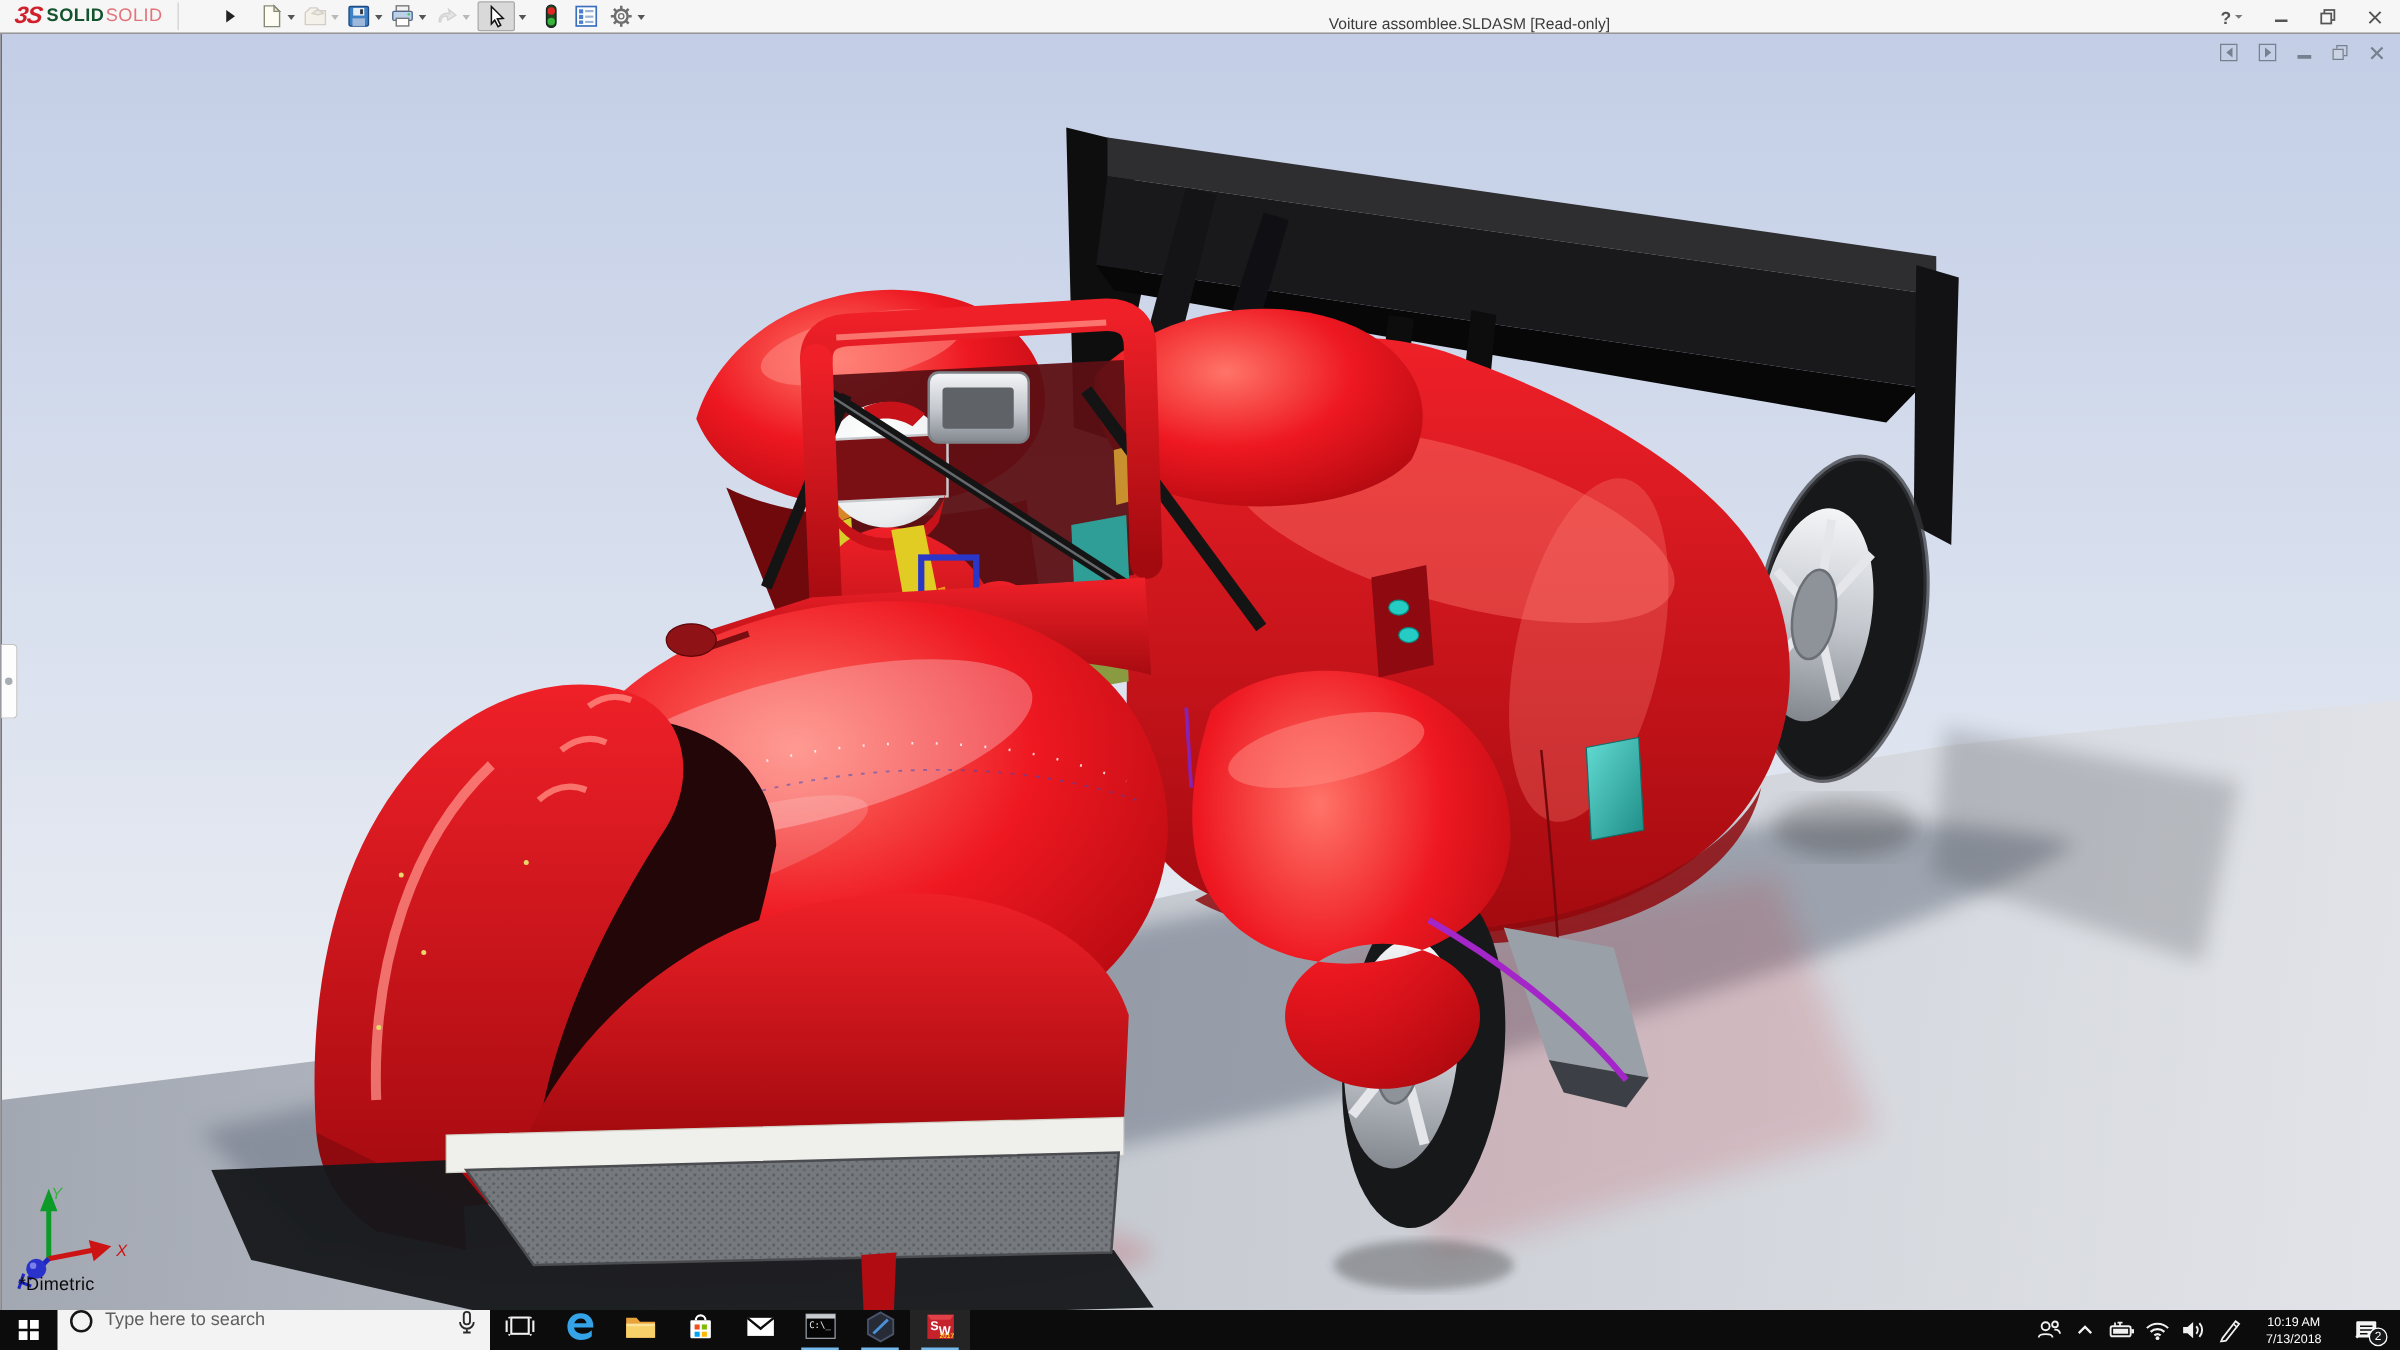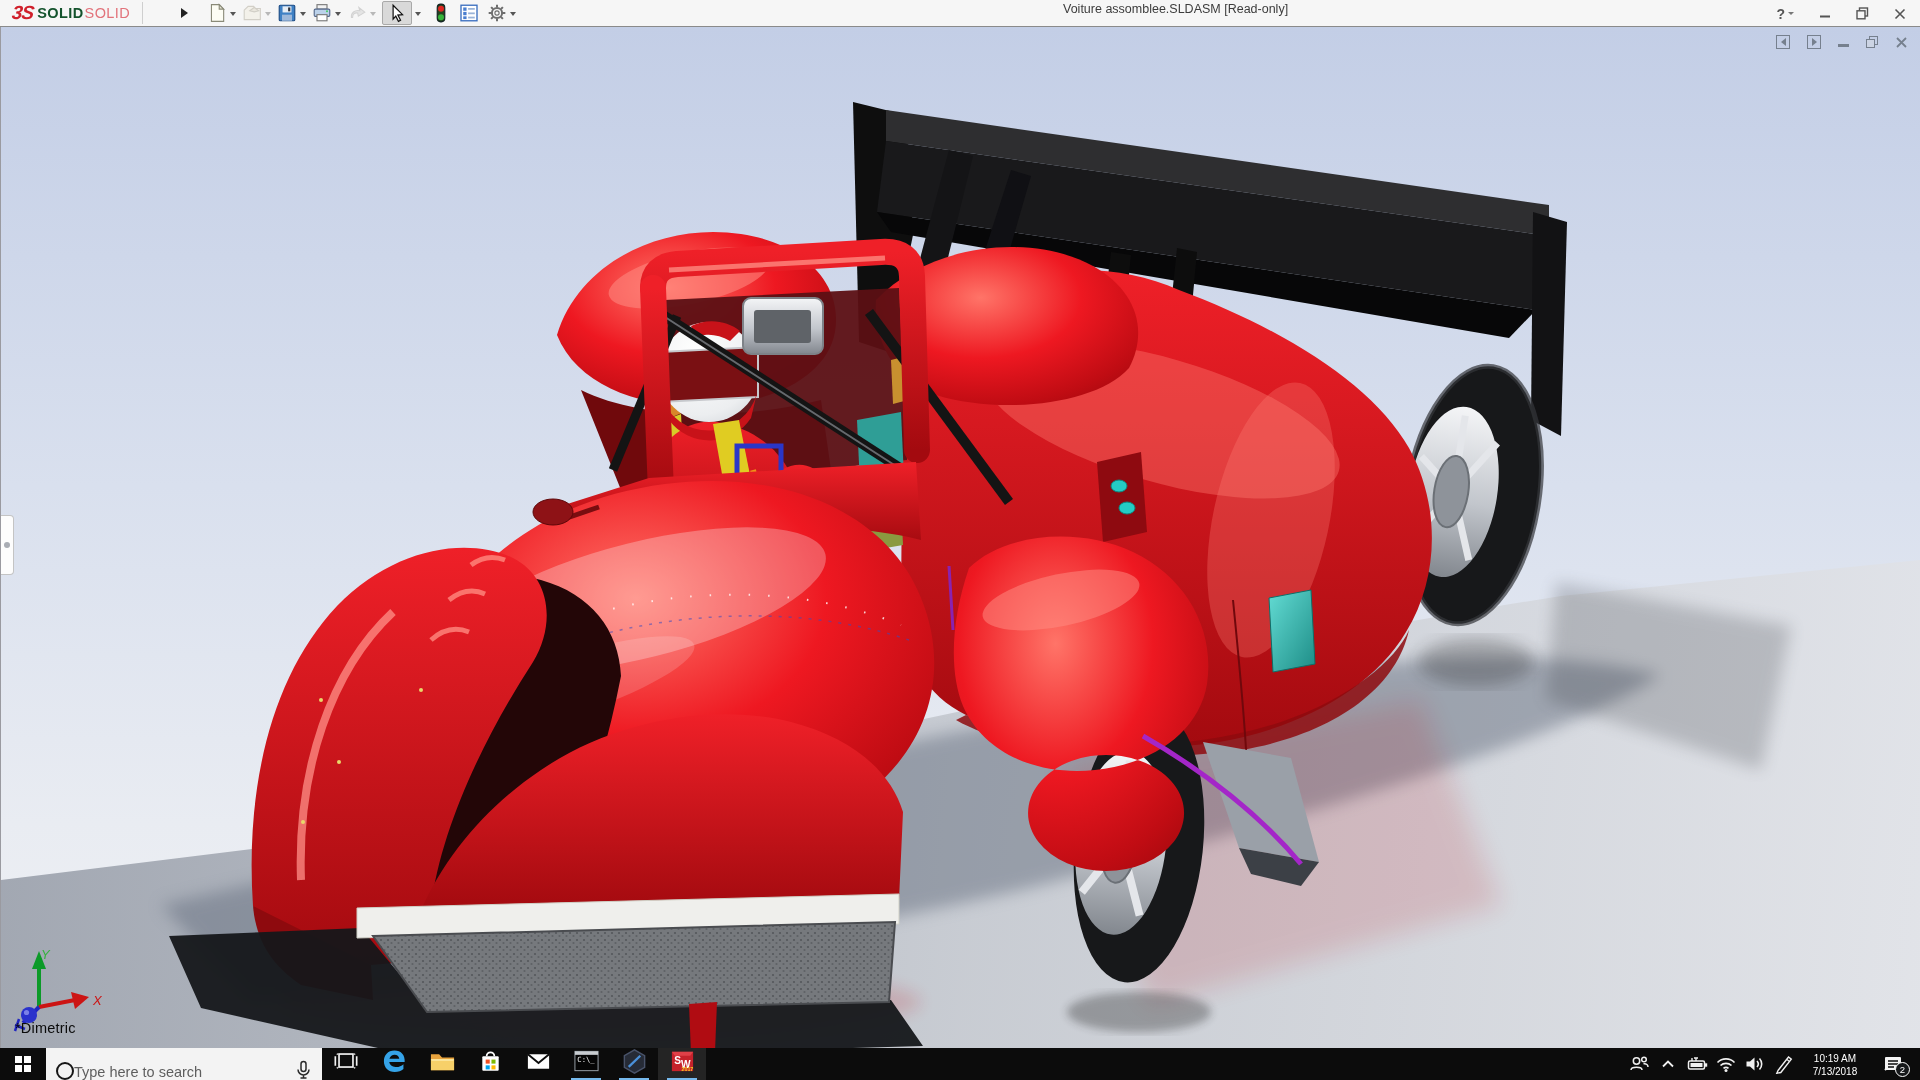--- a/index.html
+++ b/index.html
@@ -14,21 +14,21 @@
   .logo-works{font-weight:normal;font-size:14.5px;color:#e2737b;letter-spacing:.4px;margin-left:-3px}
   .logo-sep{width:1px;height:22px;background:#cfcfcf;margin-left:8px}
   .menu-expand{position:absolute;left:176px;top:3px;width:16px;height:20px;display:flex;align-items:center;justify-content:center;cursor:pointer}
   .menu-expand span{width:0;height:0;border-left:7px solid #222;border-top:5px solid transparent;border-bottom:5px solid transparent}
   #toolbar{position:absolute;left:206px;top:0;height:26px;display:flex;align-items:center}
   .tbtn{display:flex;align-items:center;height:24px;padding:0 1px;margin-right:1px}
   .tbtn svg{width:20px;height:20px}
   .caret{width:0;height:0;border-top:4px solid #555;border-left:3.5px solid transparent;border-right:3.5px solid transparent;margin:2px 3px 0 3px}
   .disabled{opacity:.38}
   .pressed{background:#d9d9d9;border:1px solid #a9a9a9;border-radius:2px}
-  #wintitle{position:absolute;left:1063px;top:2px;font-size:12.5px;color:#3c3c3c;white-space:nowrap}
+  #wintitle{position:absolute;left:1063px;top:12px;font-size:12.5px;color:#3c3c3c;white-space:nowrap}
   #winctl{position:absolute;right:14px;top:0;height:27px;display:flex;align-items:center;gap:25px;color:#555}
   .wbtn{display:flex;align-items:center;justify-content:center;height:27px;cursor:pointer}
   .help-q{font-size:14px;color:#555;font-weight:bold}
   .caret-sm{width:0;height:0;border-top:3.5px solid #777;border-left:3px solid transparent;border-right:3px solid transparent;margin-left:3px}
 
   
   #viewport{position:absolute;top:27px;left:0;width:1920px;height:1021px;border-left:1px solid #9a9aa0;overflow:hidden}
   #scene{position:absolute;top:0;left:0}
   #docctl{position:absolute;top:8px;right:12px;display:flex;align-items:center;gap:17px;color:#76808e;z-index:5}
   .dbtn{display:flex;align-items:center;justify-content:center;cursor:pointer}
@@ -43,21 +43,21 @@
   #paneltab{position:absolute;left:0;top:488px;width:13px;height:60px;background:#fdfdfd;border:1px solid #c4c4c4;border-left:none;border-radius:0 4px 4px 0;z-index:5;display:flex;align-items:center;justify-content:center;cursor:pointer}
   #paneltab b{width:6px;height:6px;border-radius:50%;background:#a9adb4}
   #triad{position:absolute;left:4px;top:918px;z-index:5}
   #viewlabel{position:absolute;left:14px;top:993px;font-size:14.5px;color:#0b0b0b;z-index:5;letter-spacing:.2px}
 
   
   #taskbar{position:absolute;left:0;top:1048px;width:1920px;height:32px;background:#0c0c0c;z-index:50;display:flex;align-items:stretch}
   #startbtn{width:46px;display:flex;align-items:center;justify-content:center;cursor:pointer}
   .winlogo{display:grid;grid-template-columns:7px 7px;grid-template-rows:7px 7px;gap:1.5px}
   .winlogo i{background:#fdfdfd;display:block}
-  #searchbox{width:276px;background:#f3f3f3;display:flex;align-items:flex-end;padding:0 10px;cursor:text}
+  #searchbox{width:346px;background:#f3f3f3;display:flex;align-items:flex-start;padding:0 10px;gap:10px;cursor:text}
   .cortana-ring{width:18px;height:18px;border:2.4px solid #161616;border-radius:50%;flex:none}
   #searchinput{flex:1;border:none;outline:none;background:transparent;font-size:14.5px;color:#444;font-family:"Liberation Sans",sans-serif}
   #searchinput::placeholder{color:#5e5e5e;opacity:1}
   .tb-app{width:48px;display:flex;align-items:flex-start;justify-content:center;position:relative;cursor:pointer}
   .openline{position:absolute;bottom:0;left:9px;width:30px;height:2px;background:#76b9ed}
   .tb-app.active{background:rgba(255,255,255,.10)}
   #tray{margin-left:auto;display:flex;align-items:center}
   .tray-ic{width:29px;height:32px;display:flex;align-items:center;justify-content:center;cursor:pointer}
   #clock{width:74px;text-align:center;color:#fff;font-size:10px;line-height:13px;cursor:pointer;padding-top:1px}
   #action{position:relative;width:42px;height:32px;display:flex;align-items:center;justify-content:center;cursor:pointer}

